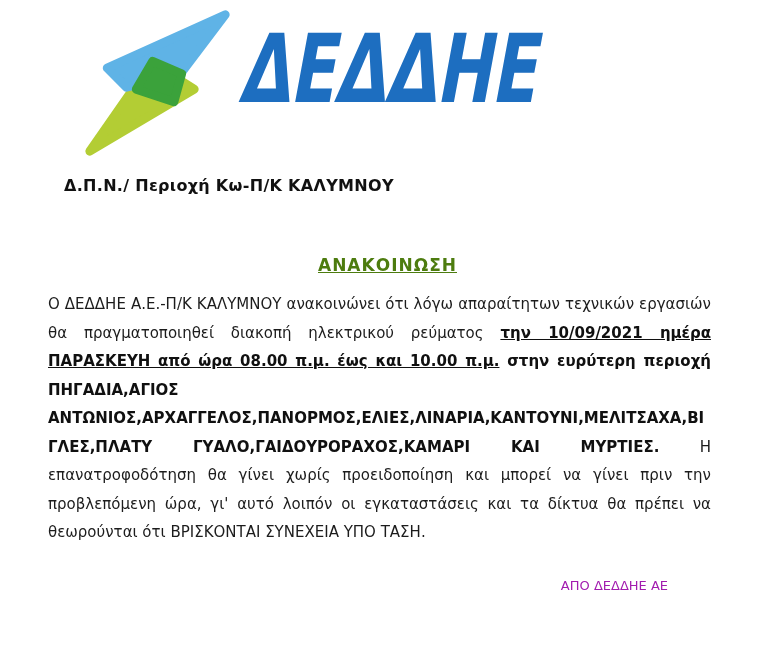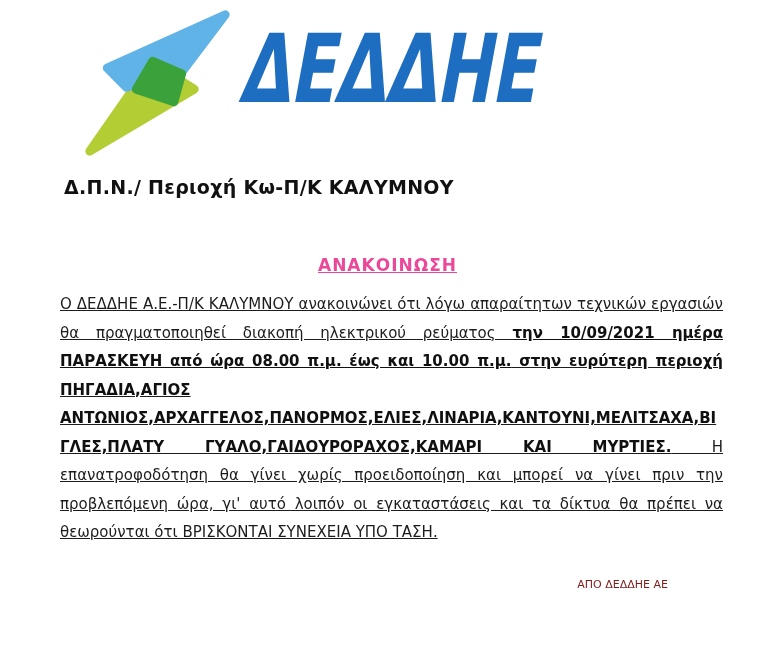--- a/index.html
+++ b/index.html
@@ -35,65 +35,64 @@
     letter-spacing: -1px;
     transform: scaleX(0.70) skewX(-4deg);
     transform-origin: left top;
     white-space: nowrap;
     user-select: none;
   }
   .dept-line {
     position: absolute;
     left: 64px;
     top: 176px;
-    font-size: 19px;
+    font-size: 16px;
     font-weight: bold;
     letter-spacing: 0.3px;
     color: #111111;
   }
   .doc-title {
     position: absolute;
     left: 0;
     right: 0;
     top: 255px;
     margin: 0;
     text-align: center;
     font-size: 17px;
     font-weight: bold;
     letter-spacing: 1px;
     text-decoration: underline;
-    color: #ec4899;
+    color: #4d7c0f;
   }
   .body-par {
     position: absolute;
-    left: 60px;
+    left: 48px;
     width: 663px;
     margin: 0;
     font-size: 15px;
     line-height: 28.5px;
     text-align: justify;
     overflow-wrap: break-word;
     word-break: break-word;
     color: #1c1c1c;
-    text-decoration: underline;
   }
   .par-main { top: 290px; }
   .par-safety { top: 492px; }
   .emph-bold { font-weight: bold; color: #101010; }
   .emph-bold-underline { font-weight: bold; text-decoration: underline; color: #101010; }
   .signature {
     position: absolute;
     top: 578px;
     left: 60px;
     width: 663px;
     box-sizing: border-box;
     padding-right: 55px;
     text-align: right;
-    font-size: 11px;
-    color: #7f1d1d;
+    font-size: 13px;
+    color: #a21caf;
   }
 </style>
 </head>
 <body>
 
 <div class="page">
 
   <svg class="logo-bolt" viewBox="0 0 160 170" xmlns="http://www.w3.org/2000/svg" aria-hidden="true">
     <path d="M10 156 L74 64 L118 92 Z" fill="#b3cd34" stroke="#b3cd34" stroke-width="9" stroke-linejoin="round"></path>
     <path d="M150 15 L28 70 L48 90 L103 77 Z" fill="#5fb3e6" stroke="#5fb3e6" stroke-width="9" stroke-linejoin="round"></path>

